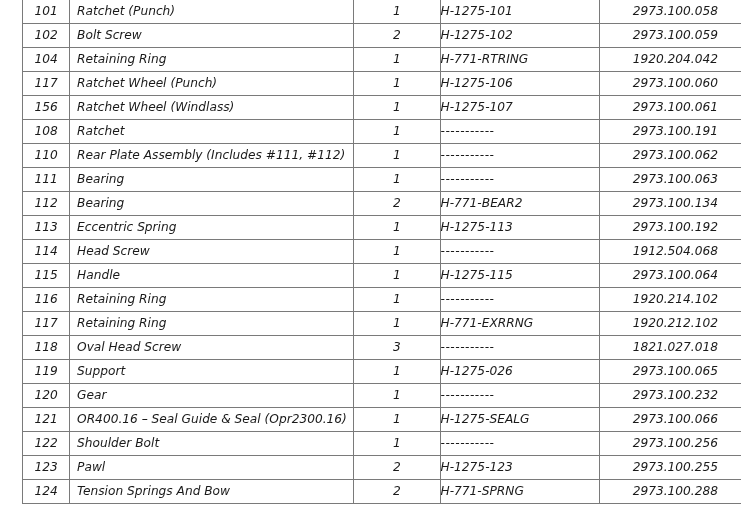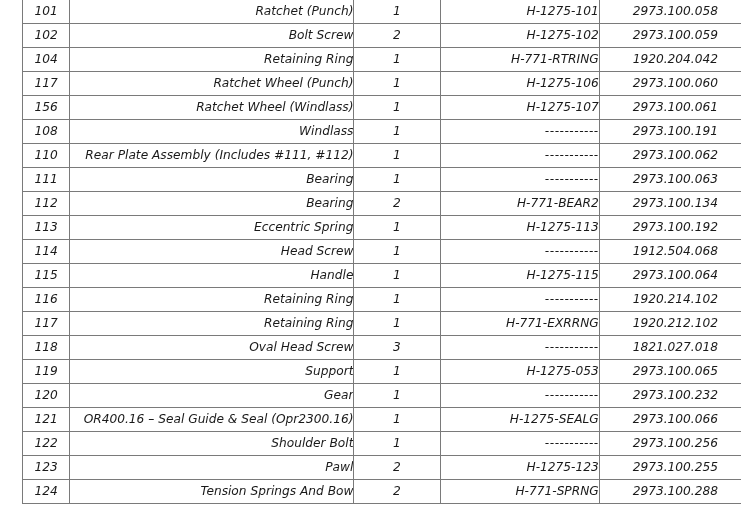--- a/index.html
+++ b/index.html
@@ -27,23 +27,23 @@
       height: 23px;
       padding: 0;
       border: 1px solid #7a7a7a;
       font-size: 12.2px;
       line-height: 23px;
       white-space: nowrap;
       overflow: hidden;
       vertical-align: middle;
     }
     .col-no { width: 47px; text-align: center; }
-    .col-desc { width: 284px; text-align: right; padding-left: 7px !important; }
+    .col-desc { width: 284px; text-align: left; padding-left: 7px !important; }
     .col-qty { width: 86px; text-align: center; }
-    .col-part { width: 159px; text-align: right; }
+    .col-part { width: 159px; text-align: left; }
     .col-item { width: 152px; text-align: center; }
     .dash { letter-spacing: 0.5px; }
   </style>
 </head>
 <body>
 
 <table class="parts-table">
   <colgroup>
     <col class="col-no">
     <col class="col-desc">
@@ -82,21 +82,21 @@
       </tr>
       <tr>
         <td class="col-no">156</td>
         <td class="col-desc">Ratchet Wheel (Windlass)</td>
         <td class="col-qty">1</td>
         <td class="col-part">H-1275-107</td>
         <td class="col-item">2973.100.061</td>
       </tr>
       <tr>
         <td class="col-no">108</td>
-        <td class="col-desc">Windlass</td>
+        <td class="col-desc">Ratchet</td>
         <td class="col-qty">1</td>
         <td class="col-part dash">-----------</td>
         <td class="col-item">2973.100.191</td>
       </tr>
       <tr>
         <td class="col-no">110</td>
         <td class="col-desc">Rear Plate Assembly (Includes #111, #112)</td>
         <td class="col-qty">1</td>
         <td class="col-part dash">-----------</td>
         <td class="col-item">2973.100.062</td>
@@ -154,21 +154,21 @@
         <td class="col-no">118</td>
         <td class="col-desc">Oval Head Screw</td>
         <td class="col-qty">3</td>
         <td class="col-part dash">-----------</td>
         <td class="col-item">1821.027.018</td>
       </tr>
       <tr>
         <td class="col-no">119</td>
         <td class="col-desc">Support</td>
         <td class="col-qty">1</td>
-        <td class="col-part">H-1275-053</td>
+        <td class="col-part">H-1275-026</td>
         <td class="col-item">2973.100.065</td>
       </tr>
       <tr>
         <td class="col-no">120</td>
         <td class="col-desc">Gear</td>
         <td class="col-qty">1</td>
         <td class="col-part dash">-----------</td>
         <td class="col-item">2973.100.232</td>
       </tr>
       <tr>

